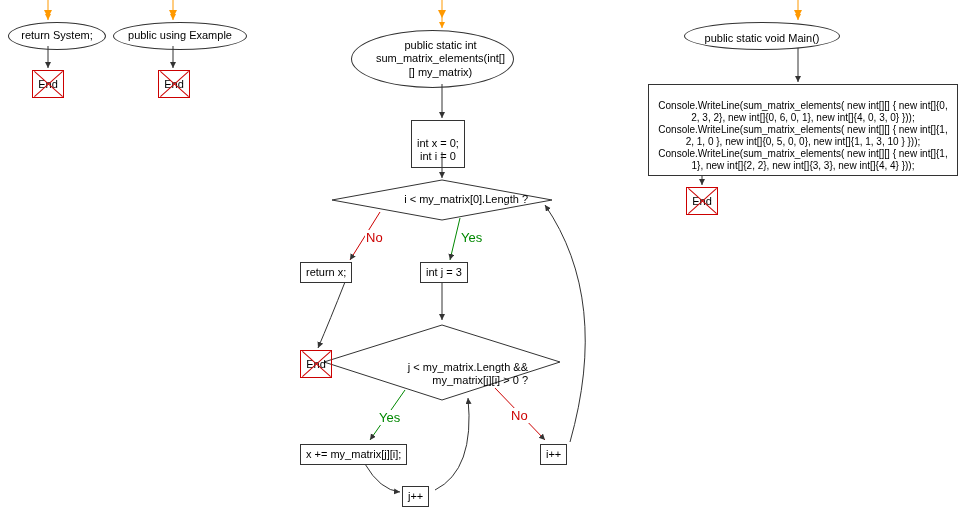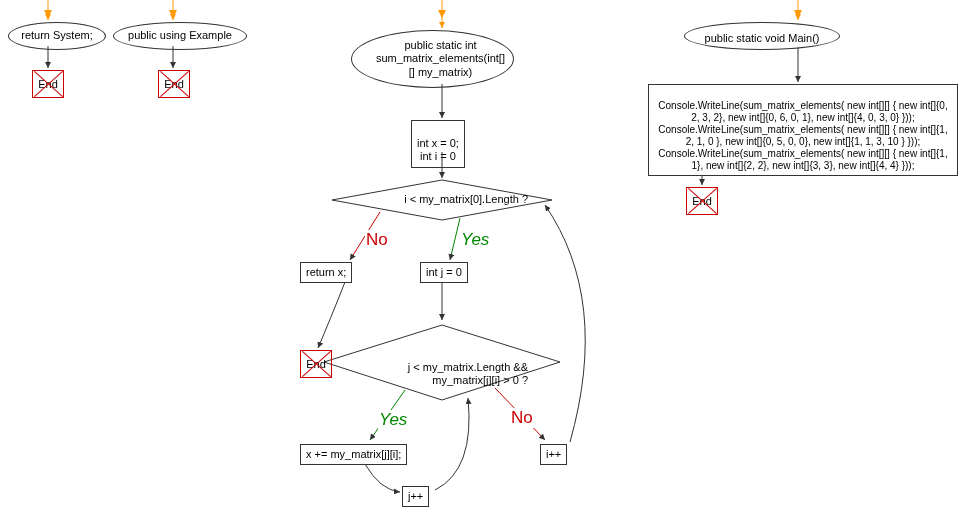--- a/index.html
+++ b/index.html
@@ -64,25 +64,25 @@
     height: 0;
     border-left: 4px solid transparent;
     border-right: 4px solid transparent;
     border-top: 8px solid #333;
   }
   .arrow-head-orange {
     border-top: 8px solid #f90;
   }
   .edge-label {
     position: absolute;
-    font-size: 17px;
+    font-size: 13px;
     background: #fff;
     padding: 0 1px;
   }
-  .yes { color: #080; font-style: italic; }
+  .yes { color: #080; }
   .no  { color: #c00; }
   svg.edges {
     position: absolute;
     left: 0;
     top: 0;
     pointer-events: none;
   }
 </style>
 </head>
 <body>
@@ -168,21 +168,21 @@
 </div>
 
 <div class="edge-label no" style="left:365px; top:230px;">No</div>
 <div class="edge-label yes" style="left:460px; top:230px;">Yes</div>
 
 <div class="node-box" style="left:300px; top:262px;">
   <span>return x;</span>
 </div>
 
 <div class="node-box" style="left:420px; top:262px;">
-  <span>int j = 0</span>
+  <span>int j = 3</span>
 </div>
 
 <div class="end-box" style="left:300px; top:350px;">
   <span>End</span>
 </div>
 
 <div class="diamond-text" style="left:358px; top:348px; width:170px; white-space:pre-line;">
   <span>j &lt; my_matrix.Length &amp;&amp;
 my_matrix[j][i] &gt; 0 ?</span>
 </div>

